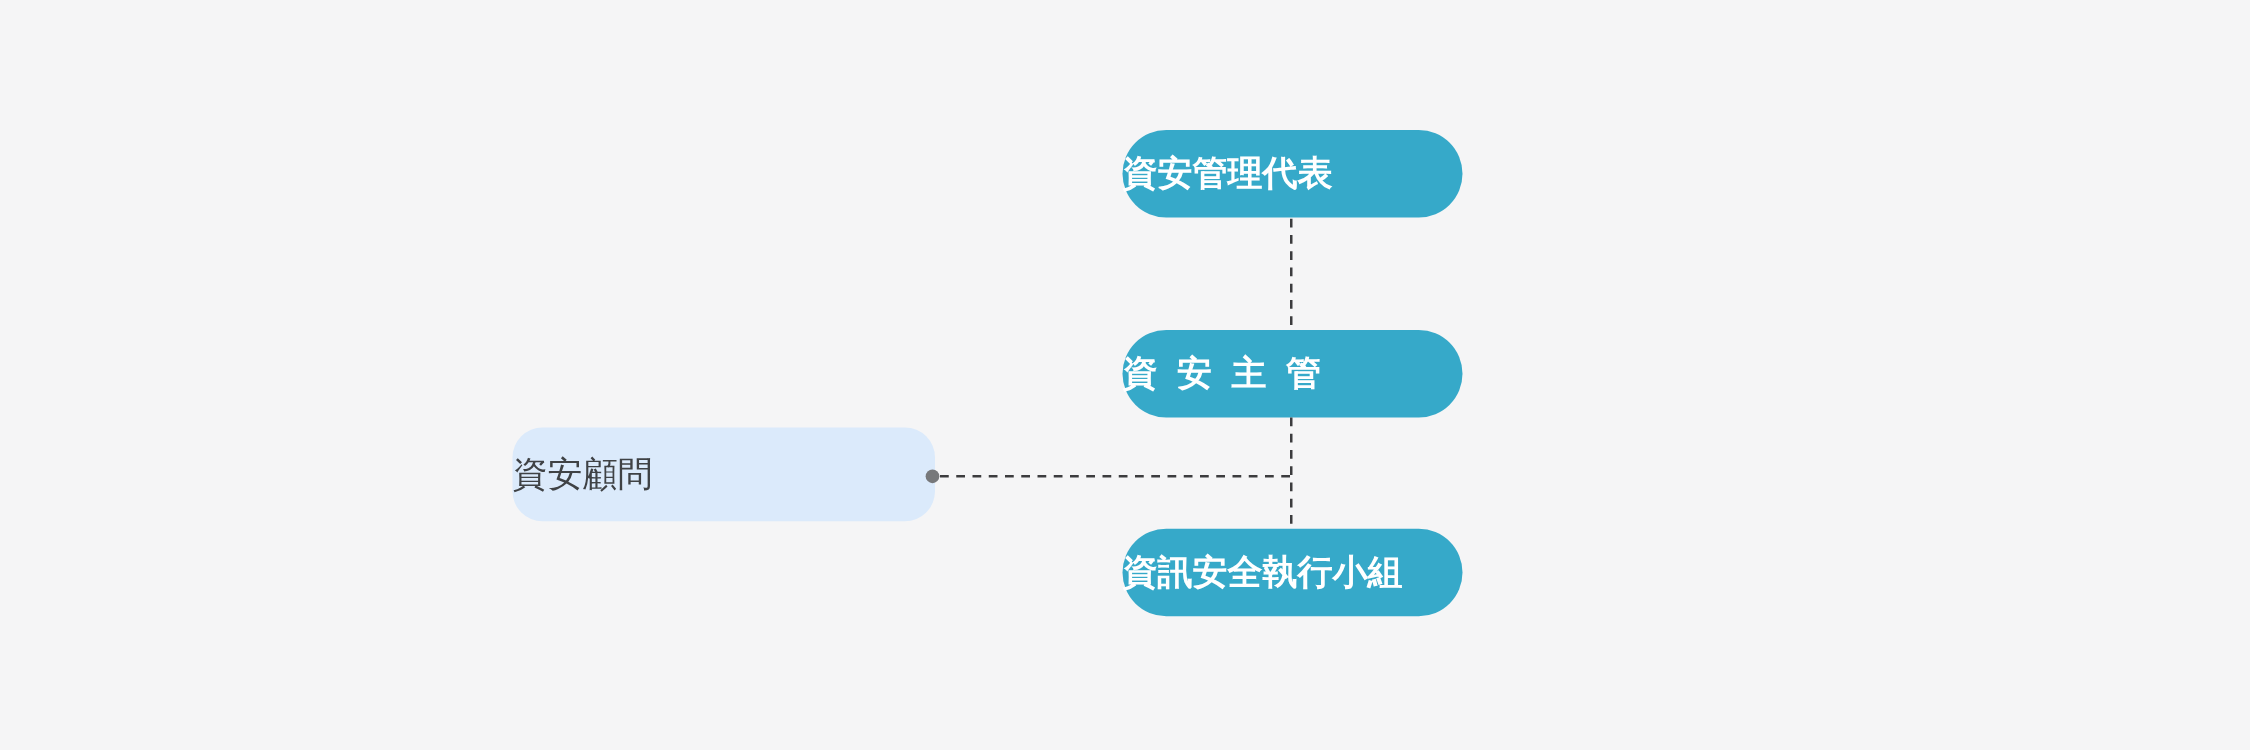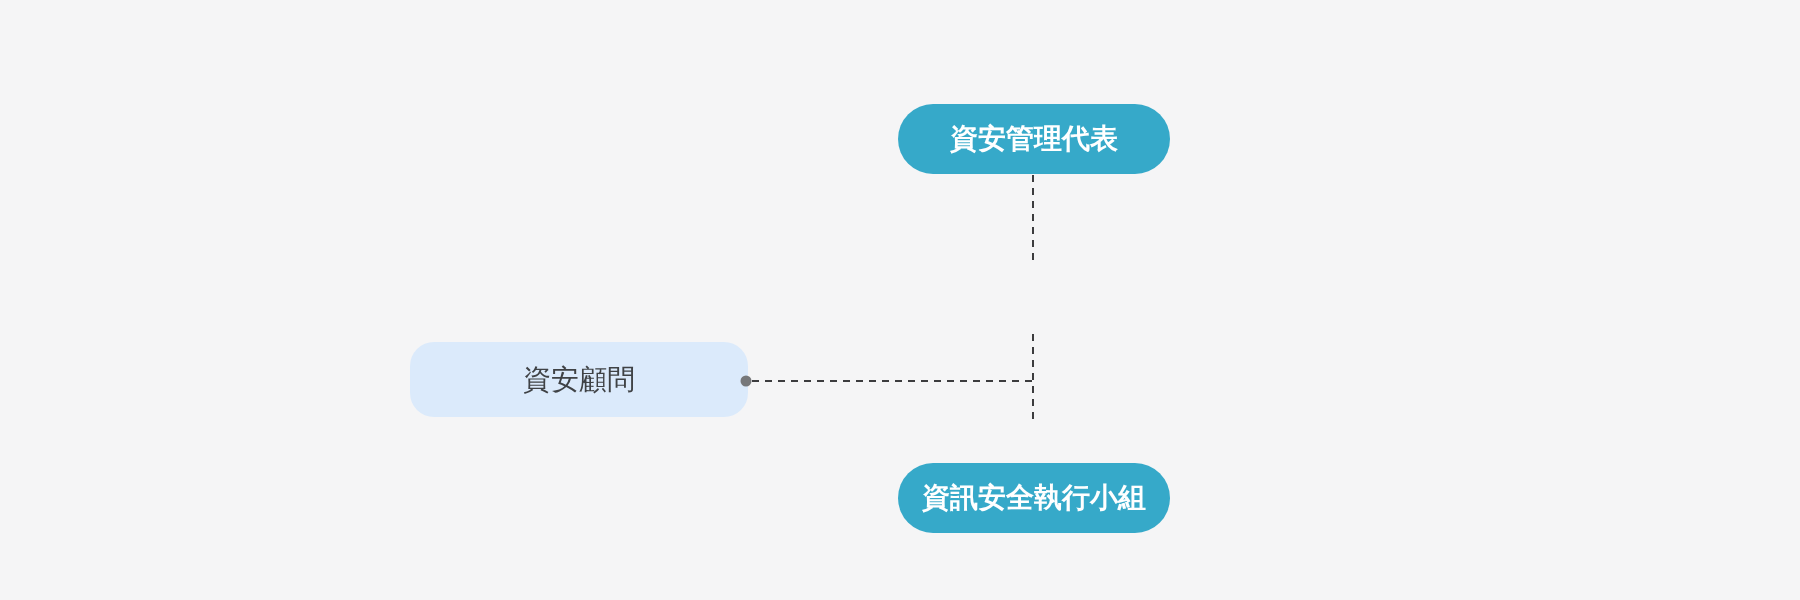--- a/index.html
+++ b/index.html
@@ -25,21 +25,21 @@
   .connector-layer {
     position: absolute;
     left: 0; top: 0;
     width: 1800px; height: 600px;
     pointer-events: none;
   }
   .node {
     position: absolute;
     display: flex;
     align-items: center;
-    justify-content: center;
+    justify-content: flex-start;
     text-align: center;
   }
   .pill {
     background: var(--node-fill);
     border-radius: 35px;
     color: var(--node-text);
     font-size: 28px;
     font-weight: bold;
   }
   .pill .node-label { white-space: nowrap; }
@@ -54,22 +54,25 @@
 </style>
 </head>
 <body>
 
 <div class="canvas">
 
   <div class="node pill" style="left: 898px; top: 104px; width: 272px; height: 70px;">
     <span class="node-label">資安管理代表</span>
   </div>
 
+  <div class="node pill pill-spaced" style="left: 898px; top: 264px; width: 272px; height: 70px;">
+    <span class="node-label">資 安 主 管</span>
+  </div>
 
-  <div class="node pill" style="left: 898px; top: 423px; width: 272px; height: 70px; margin-top: 40px;">
+  <div class="node pill" style="left: 898px; top: 423px; width: 272px; height: 70px;">
     <span class="node-label">資訊安全執行小組</span>
   </div>
 
   <div class="node consultant" style="left: 410px; top: 342px; width: 338px; height: 75px; font-family: Liberation Mono, monospace;">
     <span class="node-label">資安顧問</span>
   </div>
 
   <svg class="connector-layer" viewBox="0 0 1800 600">
     <line x1="1033" y1="175" x2="1033" y2="264" stroke="var(--connector-color)" stroke-width="2" stroke-dasharray="7 6"></line>
     <line x1="1033" y1="334" x2="1033" y2="423" stroke="var(--connector-color)" stroke-width="2" stroke-dasharray="7 6"></line>

